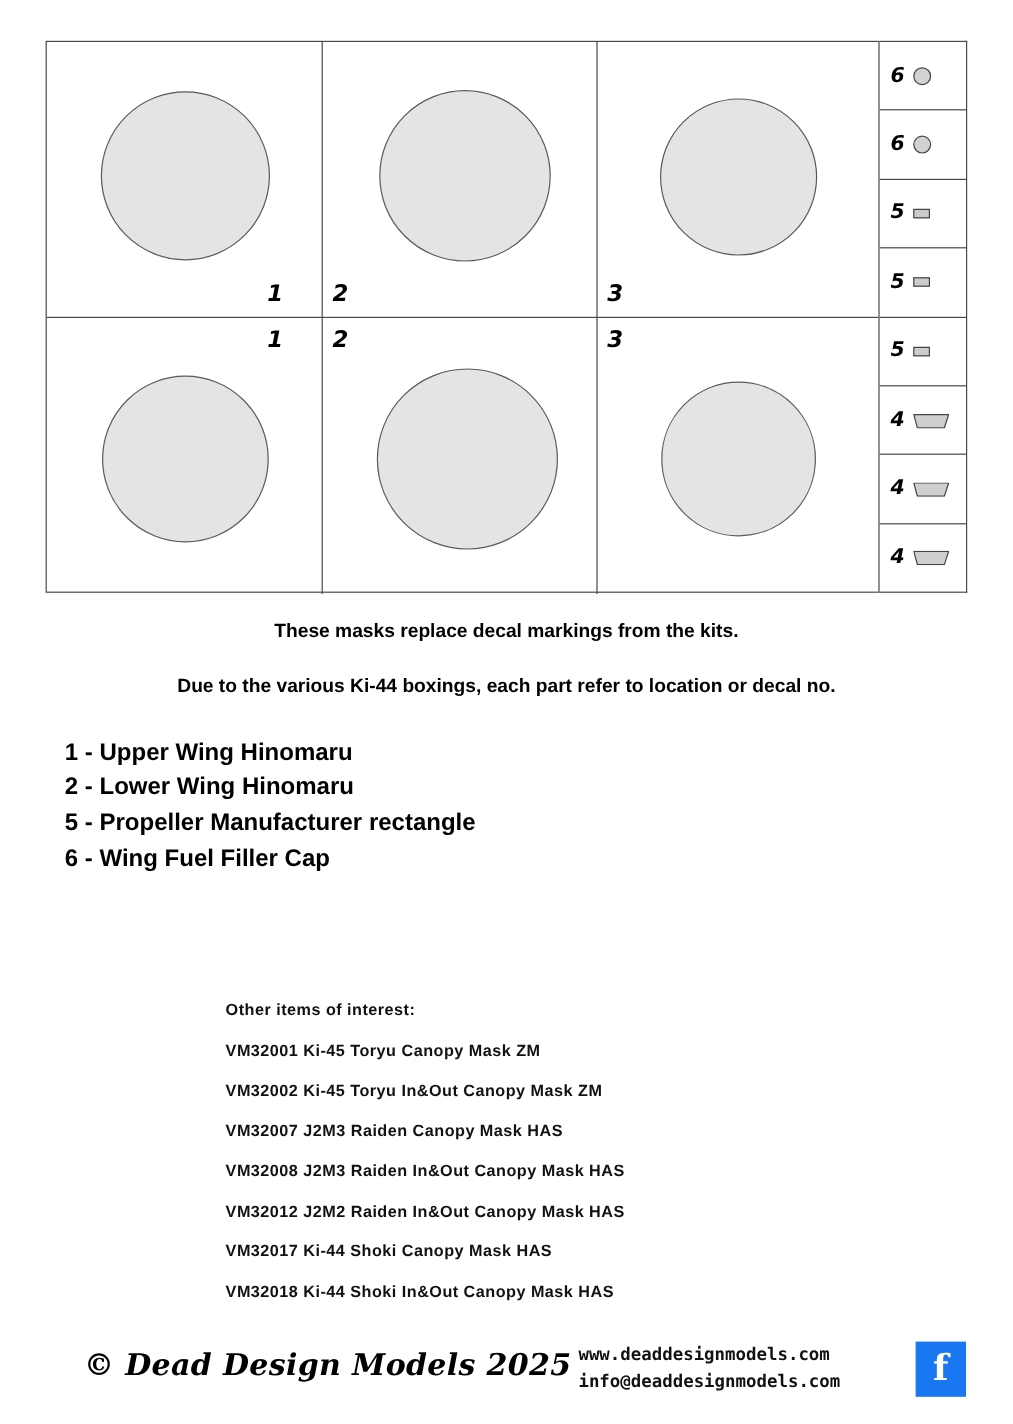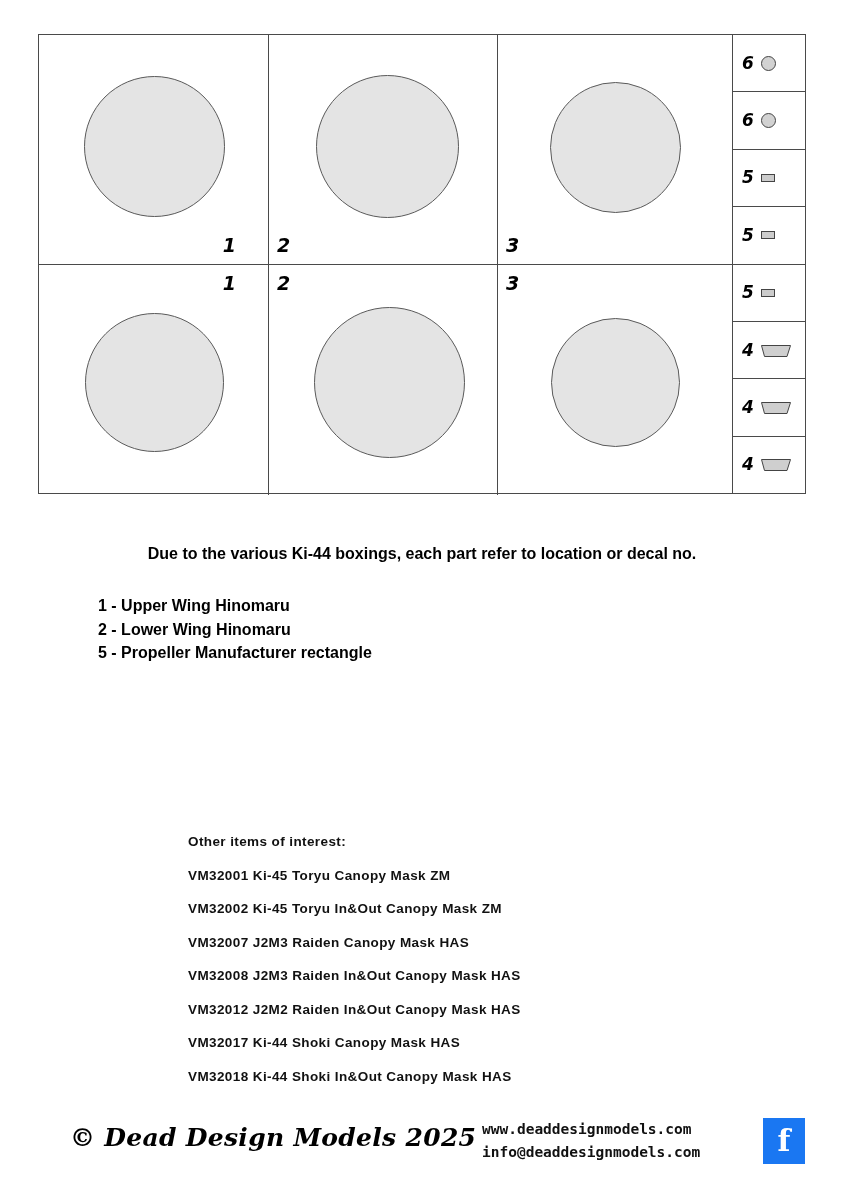--- a/index.html
+++ b/index.html
@@ -131,22 +131,22 @@
     font-weight: 700;
     font-family: "Liberation Sans", sans-serif;
     line-height: 1.18;
   }
   .note-head.second {
     margin-top: 27px;
     padding: 0 64px;
   }
   #legend-list {
     margin-top: 30px;
-    padding-left: 98px;
-    font-size: 16px;
+    padding-left: 54px;
+    font-size: 20px;
     font-weight: 700;
     line-height: 1.48;
   }
   .legend-line { white-space: pre; }
 
   
   #other-items {
     position: absolute;
     left: 188px;
     top: 825px;
@@ -283,25 +283,27 @@
           <svg class="trap-svg" width="30" height="12" viewBox="0 0 30 12">
             <polygon points="0.5,0.5 29.5,0.5 26,11.5 3.5,11.5" fill="#cfcfcf" stroke="#444" stroke-width="1"></polygon>
           </svg>
         </span>
       </div>
     </div>
 
 </div>
 
 <div id="notes">
+  <div class="note-head">These masks replace decal markings from the kits.</div>
   <div class="note-head second">Due to the various Ki-44 boxings, each part refer to location or decal no.</div>
   <div id="legend-list">
       <div class="legend-line">1 - Upper Wing Hinomaru</div>
       <div class="legend-line">2 - Lower Wing Hinomaru</div>
       <div class="legend-line">5 - Propeller Manufacturer rectangle</div>
+      <div class="legend-line">6 - Wing Fuel Filler Cap</div>
     </div>
 </div>
 
 <div id="other-items"><div>Other items of interest:</div><div>VM32001 Ki-45 Toryu Canopy Mask ZM</div><div>VM32002 Ki-45 Toryu In&amp;Out Canopy Mask ZM</div><div>VM32007 J2M3 Raiden Canopy Mask HAS</div><div>VM32008 J2M3 Raiden In&amp;Out Canopy Mask HAS</div><div>VM32012 J2M2 Raiden In&amp;Out Canopy Mask HAS</div><div>VM32017 Ki-44 Shoki Canopy Mask HAS</div><div>VM32018 Ki-44 Shoki In&amp;Out Canopy Mask HAS</div></div>
 
 <div id="footer">
   <div id="copyright">© Dead Design Models 2025</div>
   <div id="contact"><span>www.deaddesignmodels.com</span>
 <span>info@deaddesignmodels.com</span></div>
 </div>

